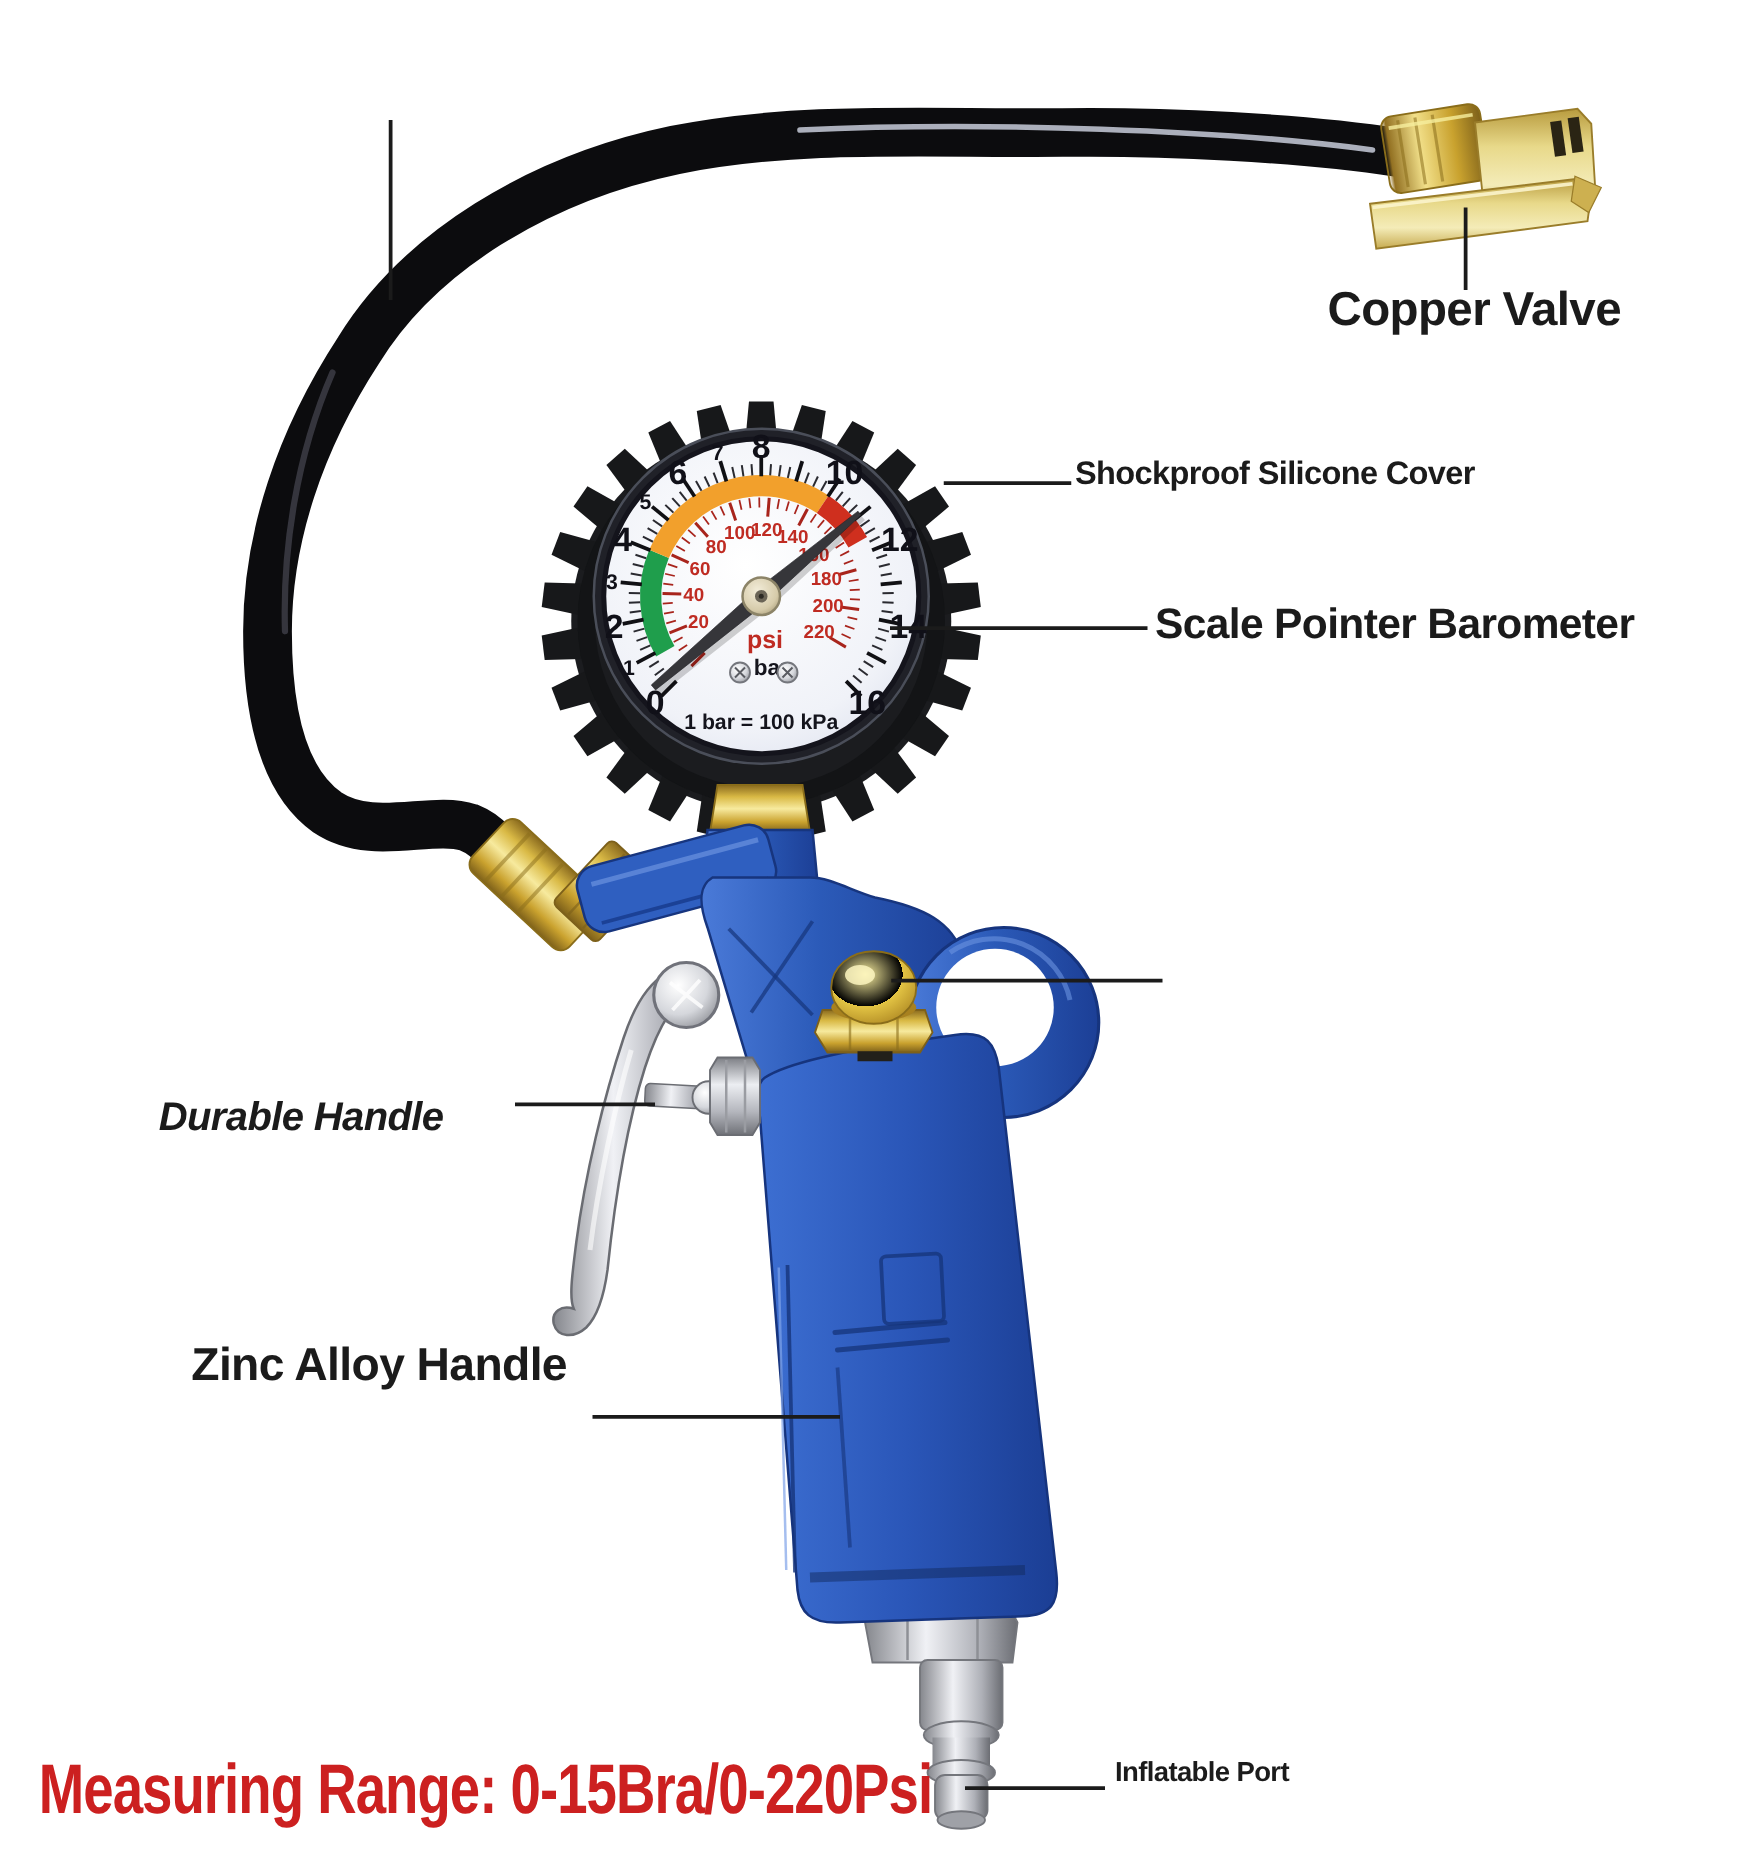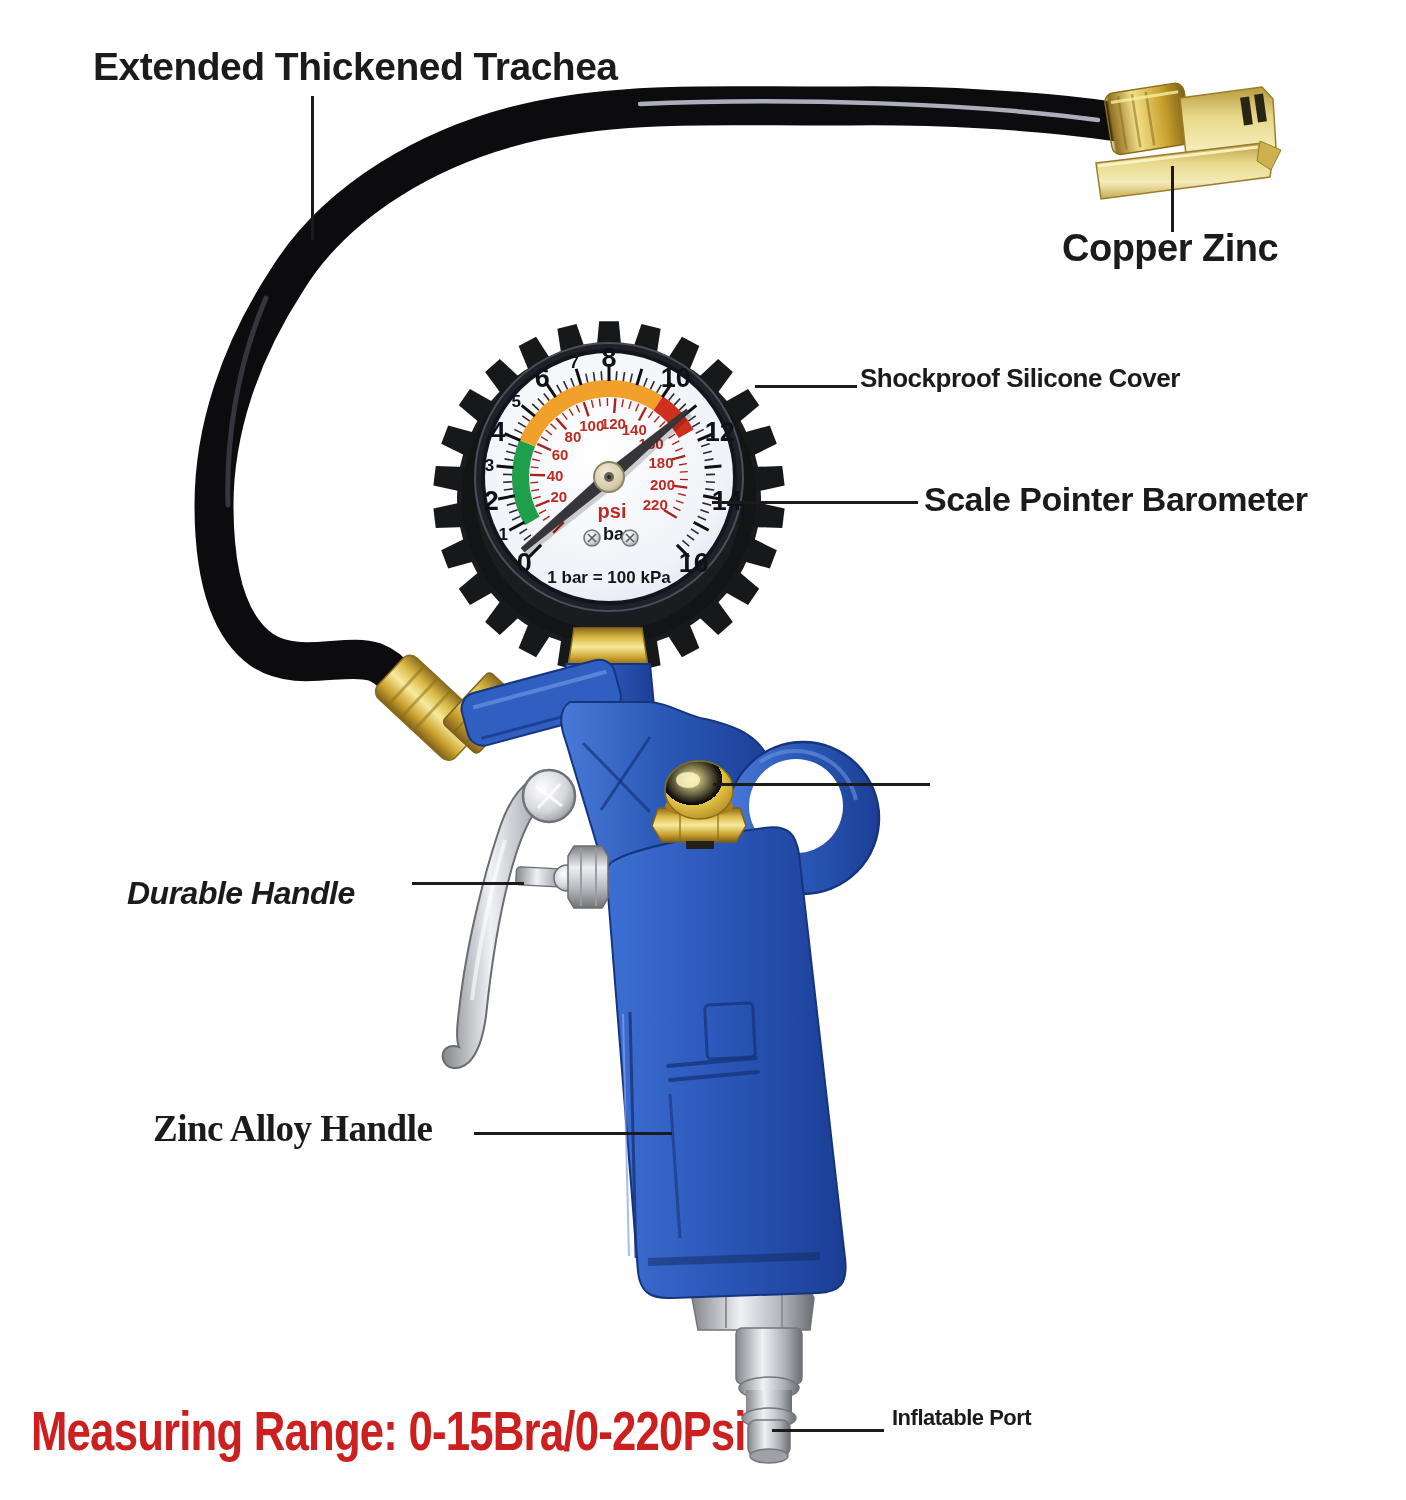--- a/index.html
+++ b/index.html
@@ -384,21 +384,20 @@
 
   <div class="callout-line" style="left:311px;top:96px;width:3px;height:144px;"></div>
   <div class="callout-line" style="left:1171px;top:166px;width:3px;height:66px;"></div>
   <div class="callout-line" style="left:755px;top:385px;width:102px;height:3px;"></div>
   <div class="callout-line" style="left:712px;top:501px;width:206px;height:3px;"></div>
   <div class="callout-line" style="left:713px;top:783px;width:217px;height:3px;"></div>
   <div class="callout-line" style="left:412px;top:882px;width:112px;height:3px;"></div>
   <div class="callout-line" style="left:474px;top:1132px;width:198px;height:3px;"></div>
   <div class="callout-line" style="left:772px;top:1429px;width:112px;height:3px;"></div>
 
-  <div class="callout-label" style="left:93px;top:46px;font-size:39px;">Extended Thickened Trachea</div>
-  <div class="callout-label" style="left:1062px;top:228px;font-size:38px;">Copper Zinc</div>
+  <div class="callout-label" style="left:1062px;top:228px;font-size:38px;">Copper Valve</div>
   <div class="callout-label" style="left:860px;top:364px;font-size:26px;">Shockproof Silicone Cover</div>
   <div class="callout-label" style="left:924px;top:481px;font-size:34px;">Scale Pointer Barometer</div>
   <div class="callout-label" style="left:127px;top:876px;font-size:32px;font-style:italic;">Durable Handle</div>
-  <div class="callout-label" style="left:153px;top:1109px;font-size:37px;font-family:Liberation Serif, serif;">Zinc Alloy Handle</div>
+  <div class="callout-label" style="left:153px;top:1072px;font-size:37px;">Zinc Alloy Handle</div>
   <div class="callout-label" style="left:892px;top:1406px;font-size:22px;">Inflatable Port</div>
   <div class="range-label" style="left:31px;top:1398px;font-size:56px;">Measuring Range: 0-15Bra/0-220Psi</div>
 </div>
 
 </body></html>

